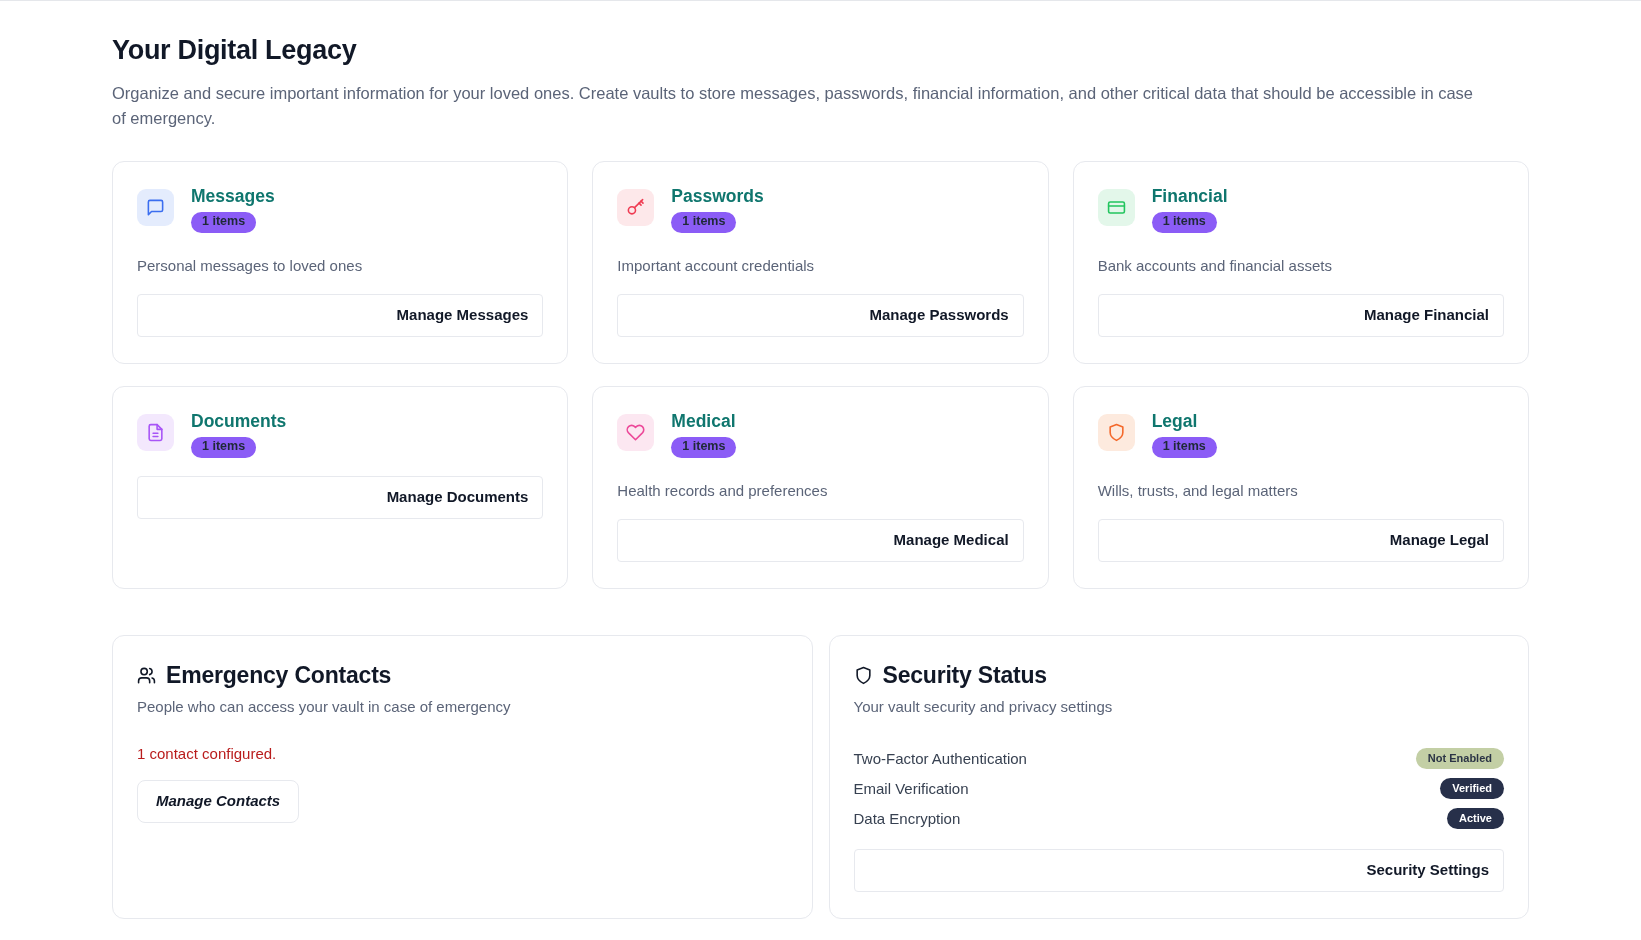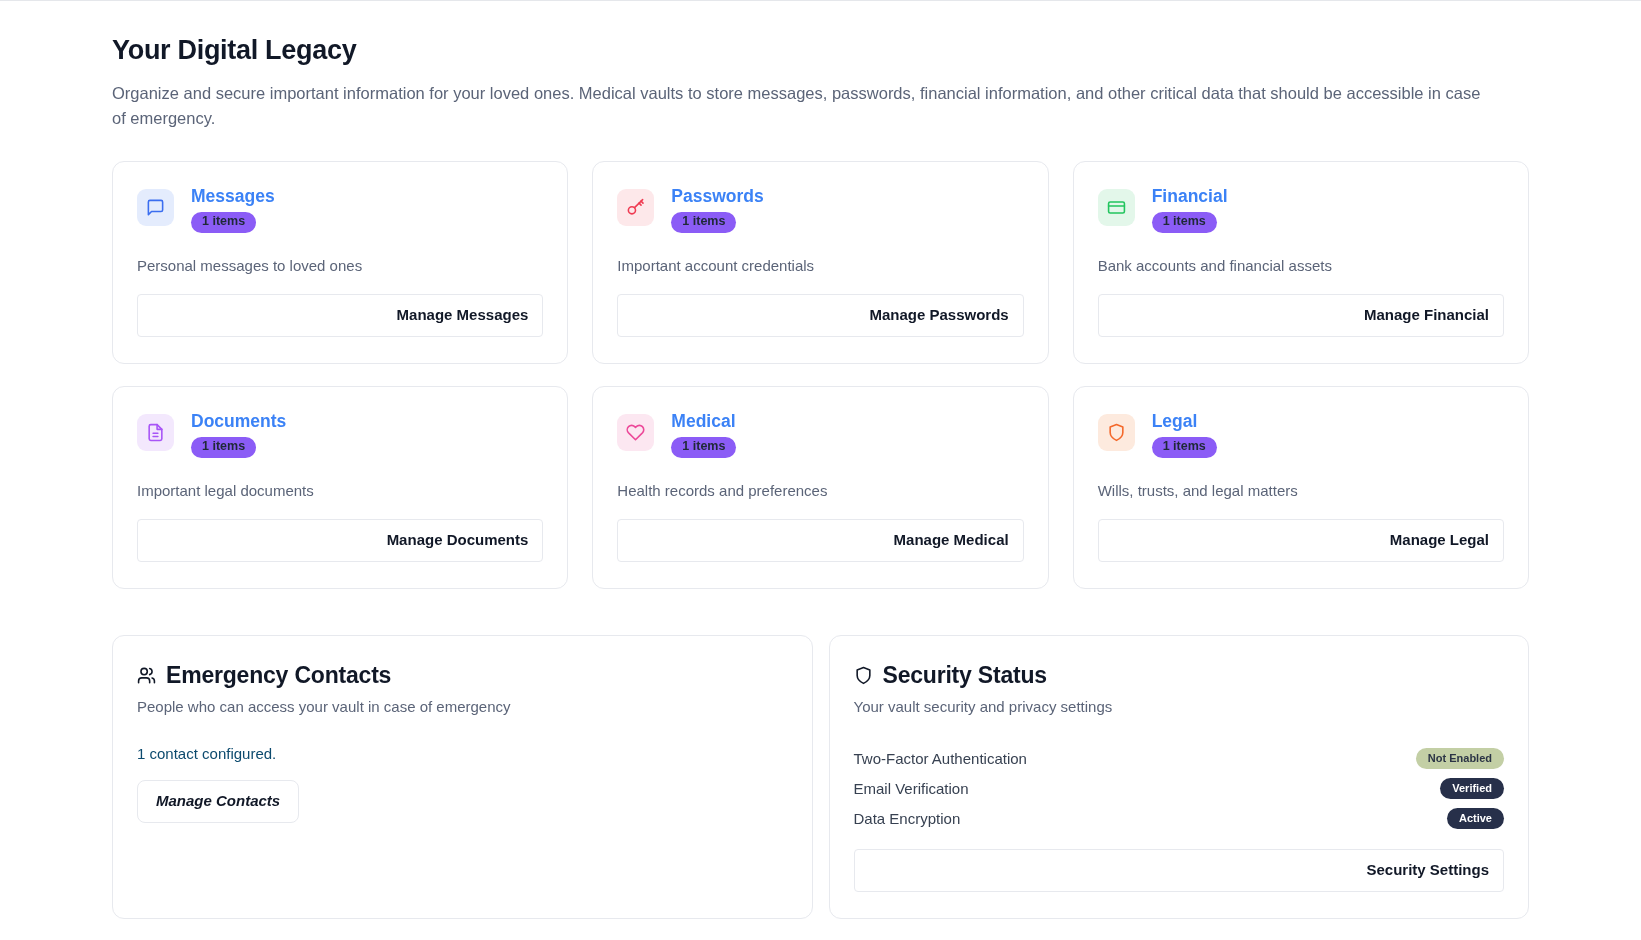--- a/index.html
+++ b/index.html
@@ -76,21 +76,21 @@
     flex: none;
     margin-top: 3px;
   }
   .vault-icon svg { width: 19px; height: 19px; display: block; }
 
   .vault-head-text { display: flex; flex-direction: column; gap: 6px; }
 
   .vault-name {
     font-size: 17.5px;
     font-weight: bold;
-    color: #3b82f6;
+    color: #0f766e;
     line-height: 1.15;
   }
 
   .badge-count {
     align-self: flex-start;
     background: #8b5cf6;
     color: #1f2937;
     font-size: 12.5px;
     font-weight: bold;
     border-radius: 999px;
@@ -153,21 +153,21 @@
   .panel-subtitle {
     margin-top: 7px;
     font-size: 15px;
     color: #5b6478;
     line-height: 1.4;
   }
 
   .contacts-count {
     margin-top: 28px;
     font-size: 15px;
-    color: #0c4a6e;
+    color: #b91c1c;
   }
 
   .btn-auto {
     margin-top: 18px;
     display: inline-block;
     background: #ffffff;
     border: 1px solid #e7e9ee;
     border-radius: 8px;
     padding: 11px 18px;
     font-family: "Liberation Sans", sans-serif;
@@ -203,21 +203,21 @@
 
   .security-footer { margin-top: 16px; }
 </style>
 </head>
 <body>
 
 <div class="app-frame">
   <div class="page">
 
     <h1 class="page-title">Your Digital Legacy</h1>
-    <p class="page-subtitle">Organize and secure important information for your loved ones. Medical vaults to store messages, passwords, financial information, and other critical data that should be accessible in case of emergency.</p>
+    <p class="page-subtitle">Organize and secure important information for your loved ones. Create vaults to store messages, passwords, financial information, and other critical data that should be accessible in case of emergency.</p>
 
     <div class="vault-grid" id="vault-grid">
         <div class="vault-card">
           <div class="vault-head">
             <span class="vault-icon" style="background:#e4ecfd;">
               <svg viewBox="0 0 24 24" fill="none" stroke="#3b6ef0" stroke-width="2" stroke-linecap="round" stroke-linejoin="round">
                 <path d="M21 15a2 2 0 0 1-2 2H7l-4 4V5a2 2 0 0 1 2-2h14a2 2 0 0 1 2 2z"></path>
               </svg>
             </span>
             <span class="vault-head-text">
@@ -270,21 +270,20 @@
                 <path d="M14 2v6h6"></path>
                 <path d="M9 13h6"></path>
                 <path d="M9 17h6"></path>
               </svg>
             </span>
             <span class="vault-head-text">
               <span class="vault-name">Documents</span>
               <span class="badge-count">1 items</span>
             </span>
           </div>
-          <p class="vault-desc">Important legal documents</p>
           <button class="btn-outline">Manage Documents</button>
         </div>
         <div class="vault-card">
           <div class="vault-head">
             <span class="vault-icon" style="background:#fce7f1;">
               <svg viewBox="0 0 24 24" fill="none" stroke="#ec4899" stroke-width="2" stroke-linecap="round" stroke-linejoin="round">
                 <path d="M20.8 4.6a5.5 5.5 0 0 0-7.8 0L12 5.7l-1-1.1a5.5 5.5 0 0 0-7.8 7.8l1 1.1L12 21.2l7.8-7.7 1-1.1a5.5 5.5 0 0 0 0-7.8z"></path>
               </svg>
             </span>
             <span class="vault-head-text">

